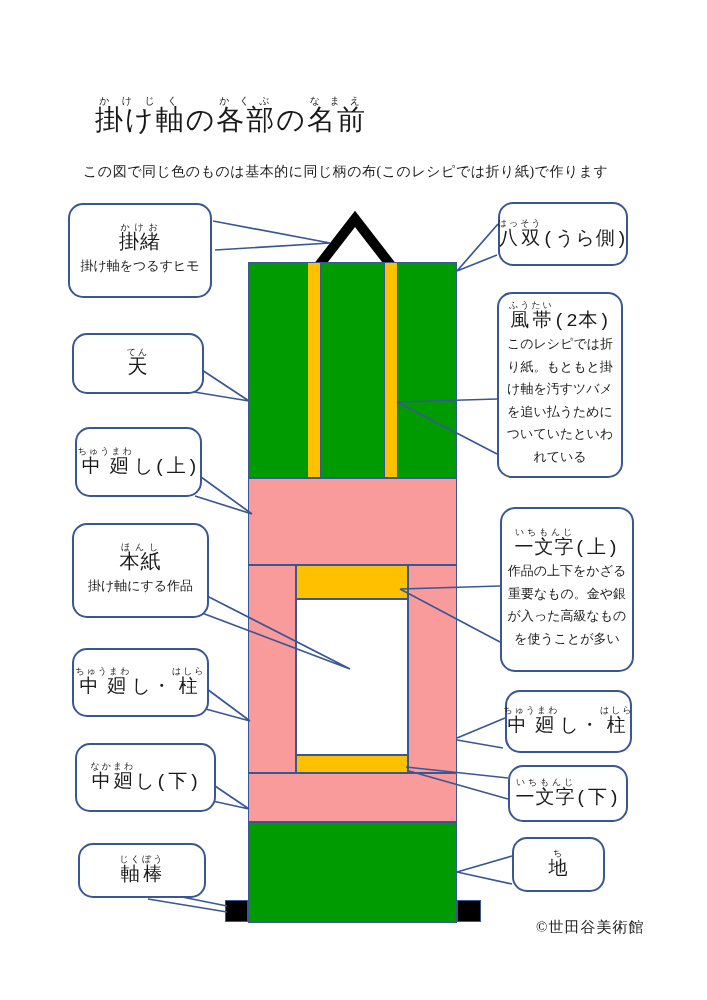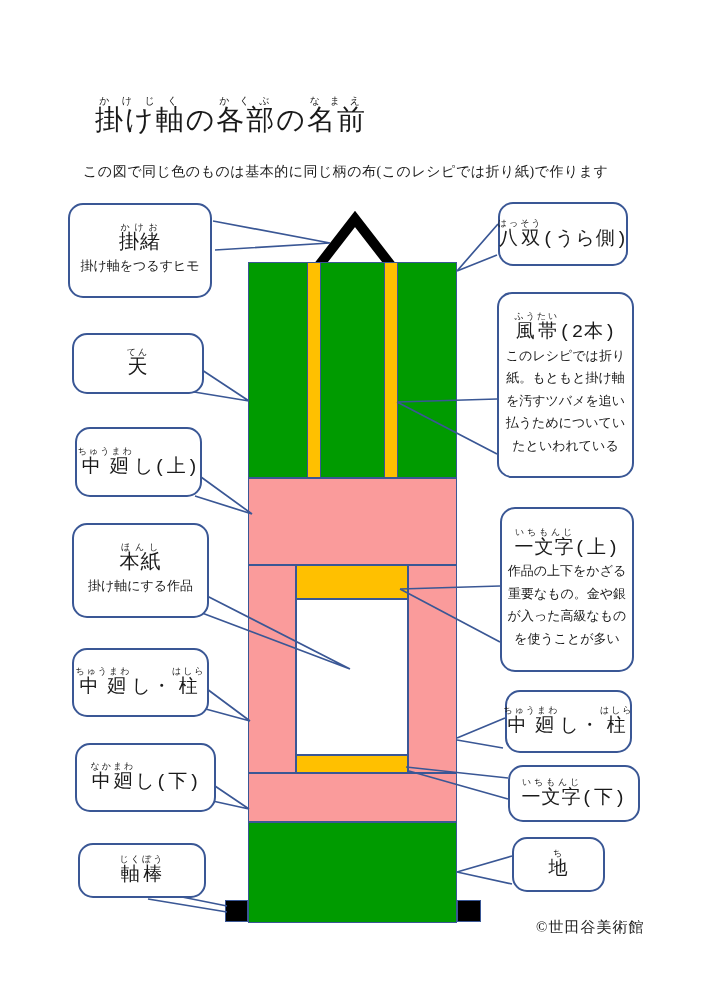--- a/index.html
+++ b/index.html
@@ -108,35 +108,35 @@
   </div>
 
   <div class="bubble" style="left:498px;top:202px;width:130px;height:64px">
     <div class="blabel"><ruby><span>八双</span><rt>はっそう</rt></ruby><ruby><span>(うら側)</span><rt></rt></ruby></div>
   </div>
 
   <div class="bubble" style="left:78px;top:843px;width:128px;height:55px">
     <div class="blabel"><ruby><span>軸棒</span><rt>じくぼう</rt></ruby></div>
   </div>
 
-  <div class="bubble" style="left:497px;top:292px;width:137px;height:186px">
+  <div class="bubble" style="left:497px;top:292px;width:126px;height:186px">
     <div class="blabel"><ruby><span>風帯</span><rt>ふうたい</rt></ruby><ruby><span>(2本)</span><rt></rt></ruby></div>
     <div class="bdesc tall">このレシピでは折り紙。もともと掛け軸を汚すツバメを追い払うためについていたといわれている</div>
   </div>
 
   <div class="bubble" style="left:500px;top:507px;width:134px;height:165px">
     <div class="blabel"><ruby><span>一文字</span><rt>いちもんじ</rt></ruby><ruby><span>(上)</span><rt></rt></ruby></div>
     <div class="bdesc tall">作品の上下をかざる重要なもの。金や銀が入った高級なものを使うことが多い</div>
   </div>
 
   <div class="bubble" style="left:505px;top:690px;width:127px;height:63px">
     <div class="blabel"><ruby><span>中廻</span><rt>ちゅうまわ</rt></ruby><ruby><span>し・</span><rt></rt></ruby><ruby><span>柱</span><rt>はしら</rt></ruby></div>
   </div>
 
-  <div class="bubble" style="left:508px;top:765px;width:132px;height:57px">
+  <div class="bubble" style="left:508px;top:765px;width:120px;height:57px">
     <div class="blabel"><ruby><span>一文字</span><rt>いちもんじ</rt></ruby><ruby><span>(下)</span><rt></rt></ruby></div>
   </div>
 
   <div class="bubble" style="left:512px;top:837px;width:93px;height:55px">
     <div class="blabel"><ruby><span>地</span><rt>ち</rt></ruby></div>
   </div>
 
   <div id="copyright">©世田谷美術館</div>
 </div>
 

